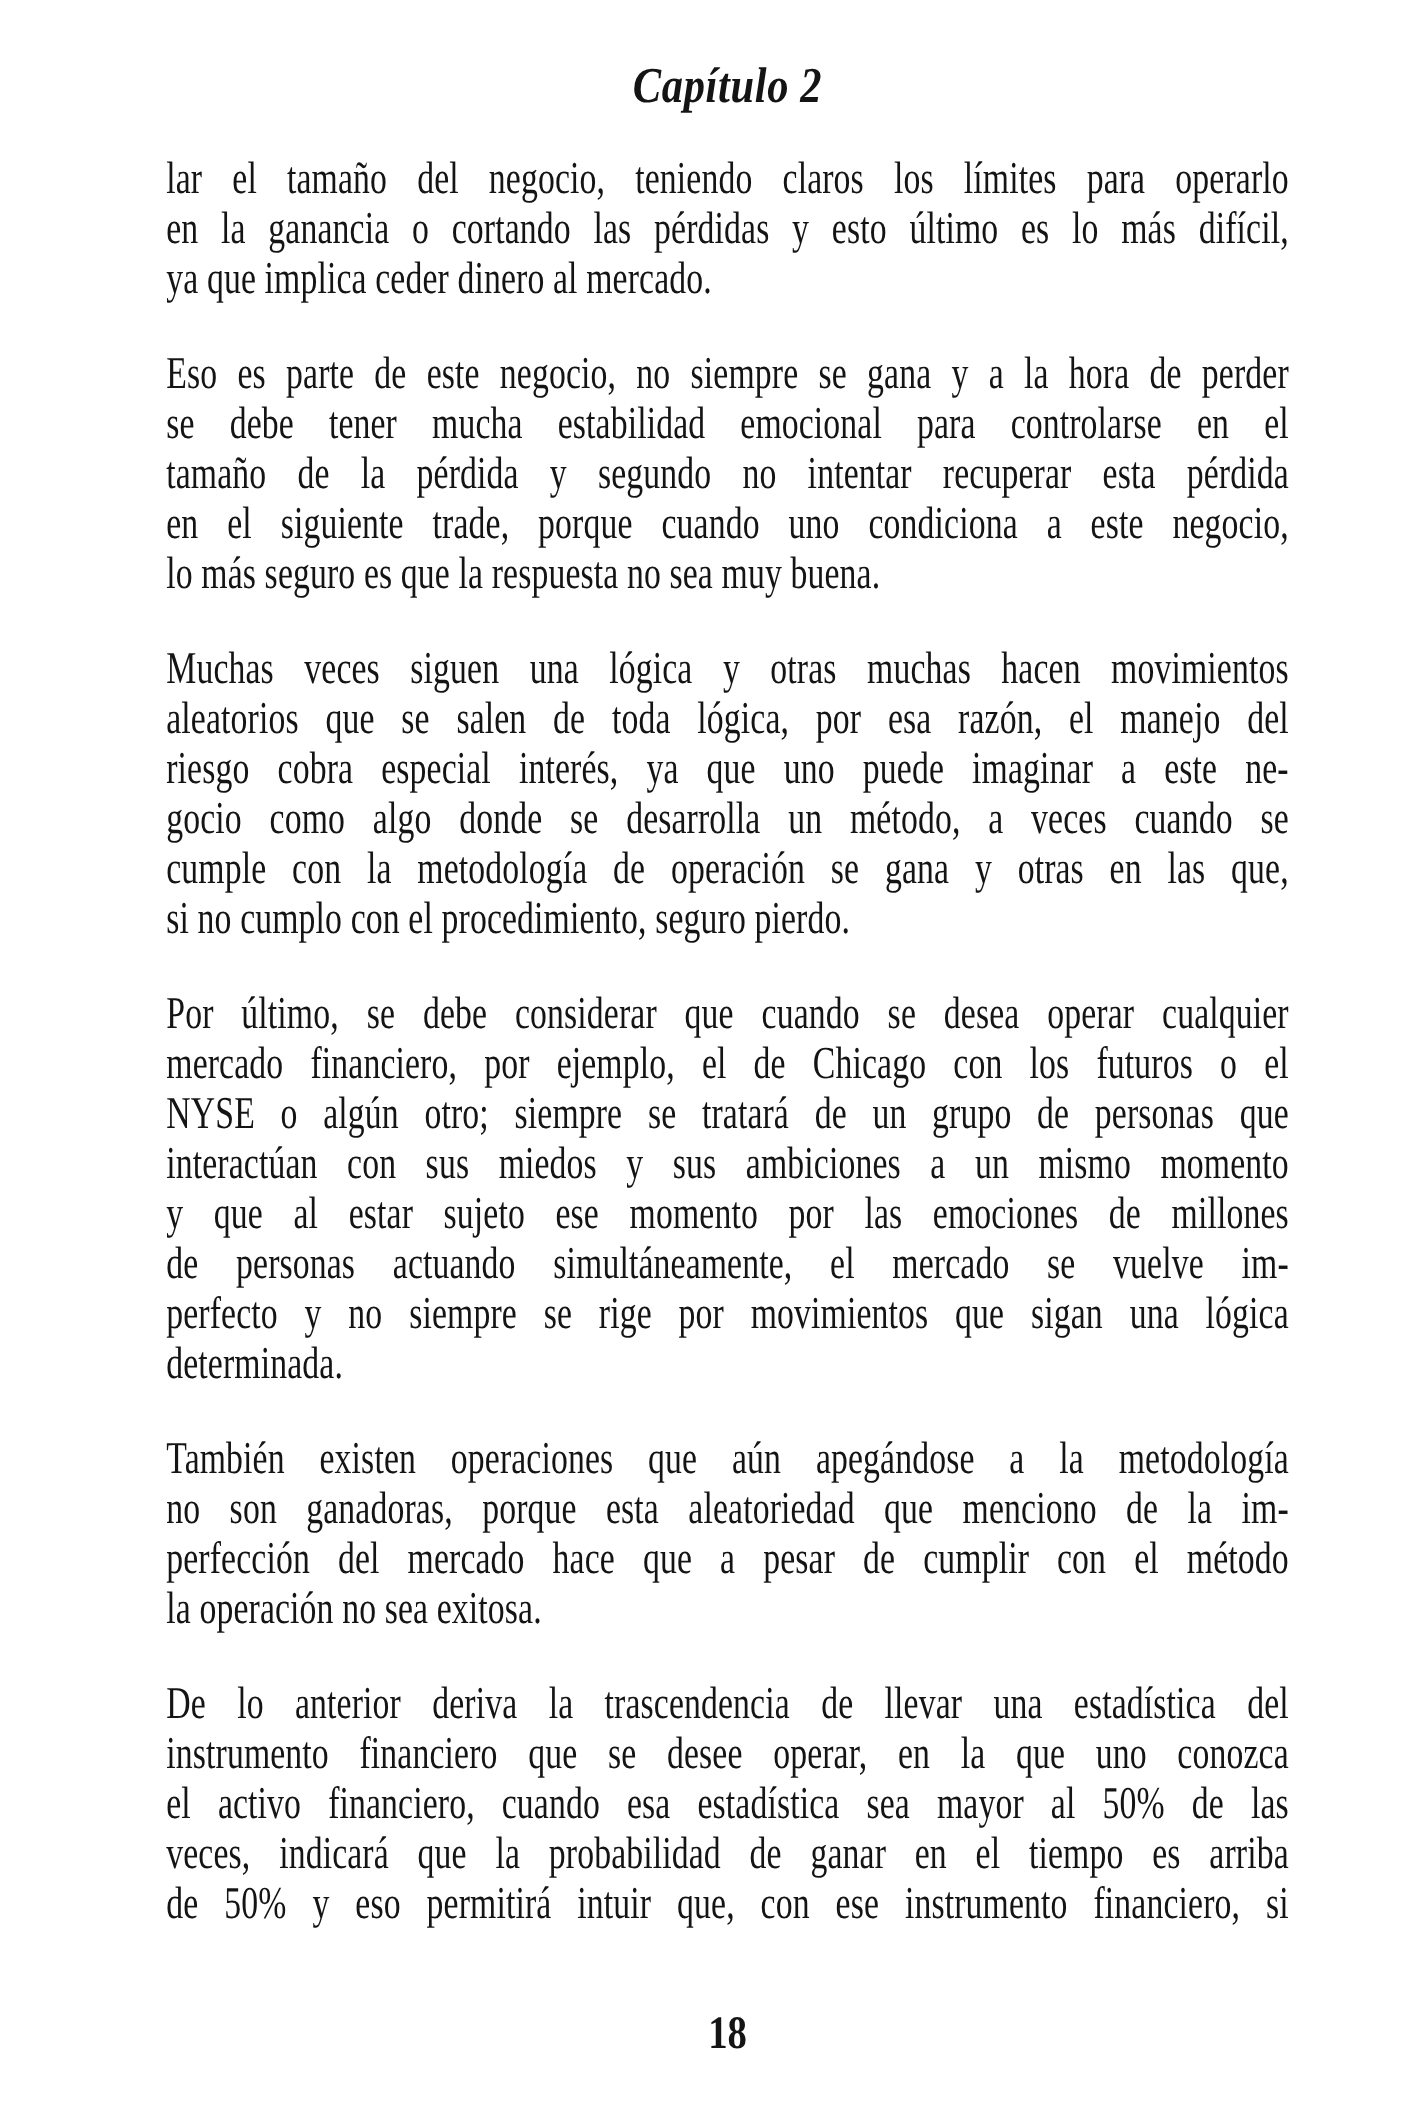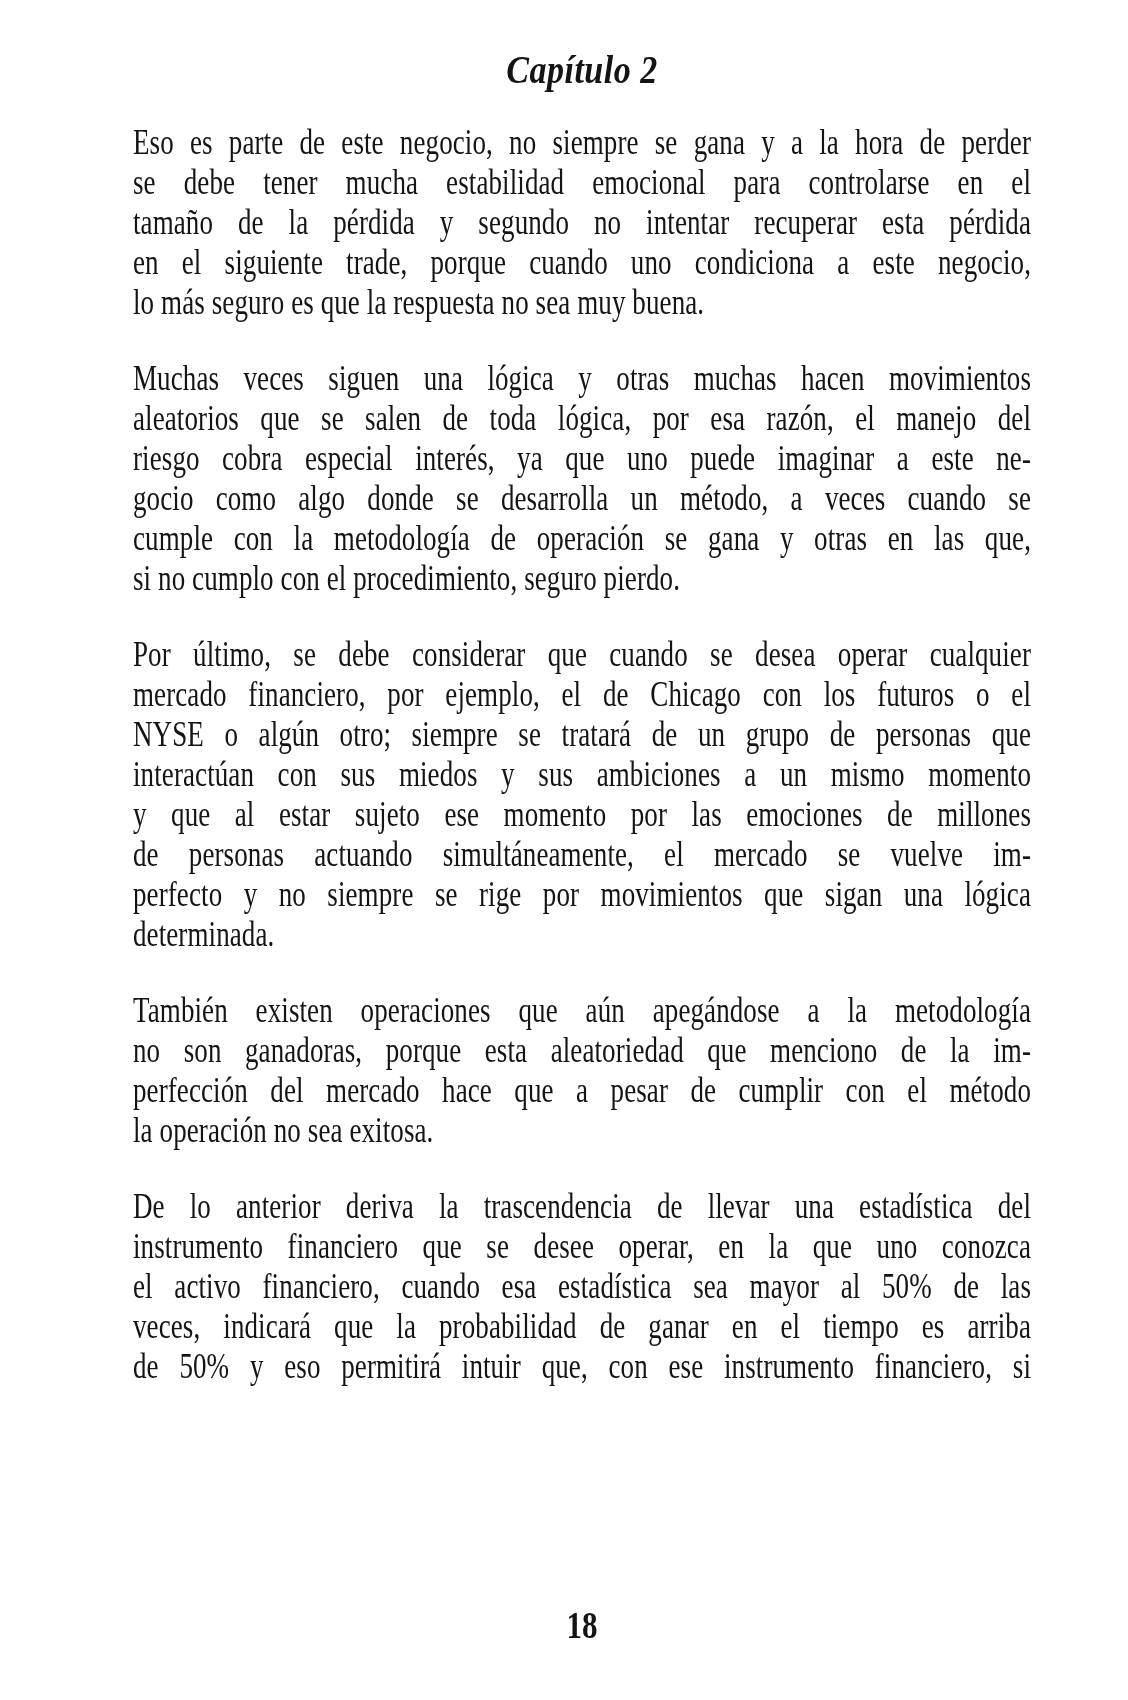--- a/index.html
+++ b/index.html
@@ -69,20 +69,25 @@
   }
 </style>
 </head>
 <body>
 
 <div class="page">
   <div class="chapter-heading">Capítulo 2</div>
 
   <div class="page-body">
       <div class="paragraph">
+        <div class="line">lar el tamaño del negocio, teniendo claros los límites para operarlo</div>
+        <div class="line">en la ganancia o cortando las pérdidas y esto último es lo más difícil,</div>
+        <div class="line last">ya que implica ceder dinero al mercado.</div>
+      </div>
+      <div class="paragraph">
         <div class="line">Eso es parte de este negocio, no siempre se gana y a la hora de perder</div>
         <div class="line">se debe tener mucha estabilidad emocional para controlarse en el</div>
         <div class="line">tamaño de la pérdida y segundo no intentar recuperar esta pérdida</div>
         <div class="line">en el siguiente trade, porque cuando uno condiciona a este negocio,</div>
         <div class="line last">lo más seguro es que la respuesta no sea muy buena.</div>
       </div>
       <div class="paragraph">
         <div class="line">Muchas veces siguen una lógica y otras muchas hacen movimientos</div>
         <div class="line">aleatorios que se salen de toda lógica, por esa razón, el manejo del</div>
         <div class="line">riesgo cobra especial interés, ya que uno puede imaginar a este ne-</div>

